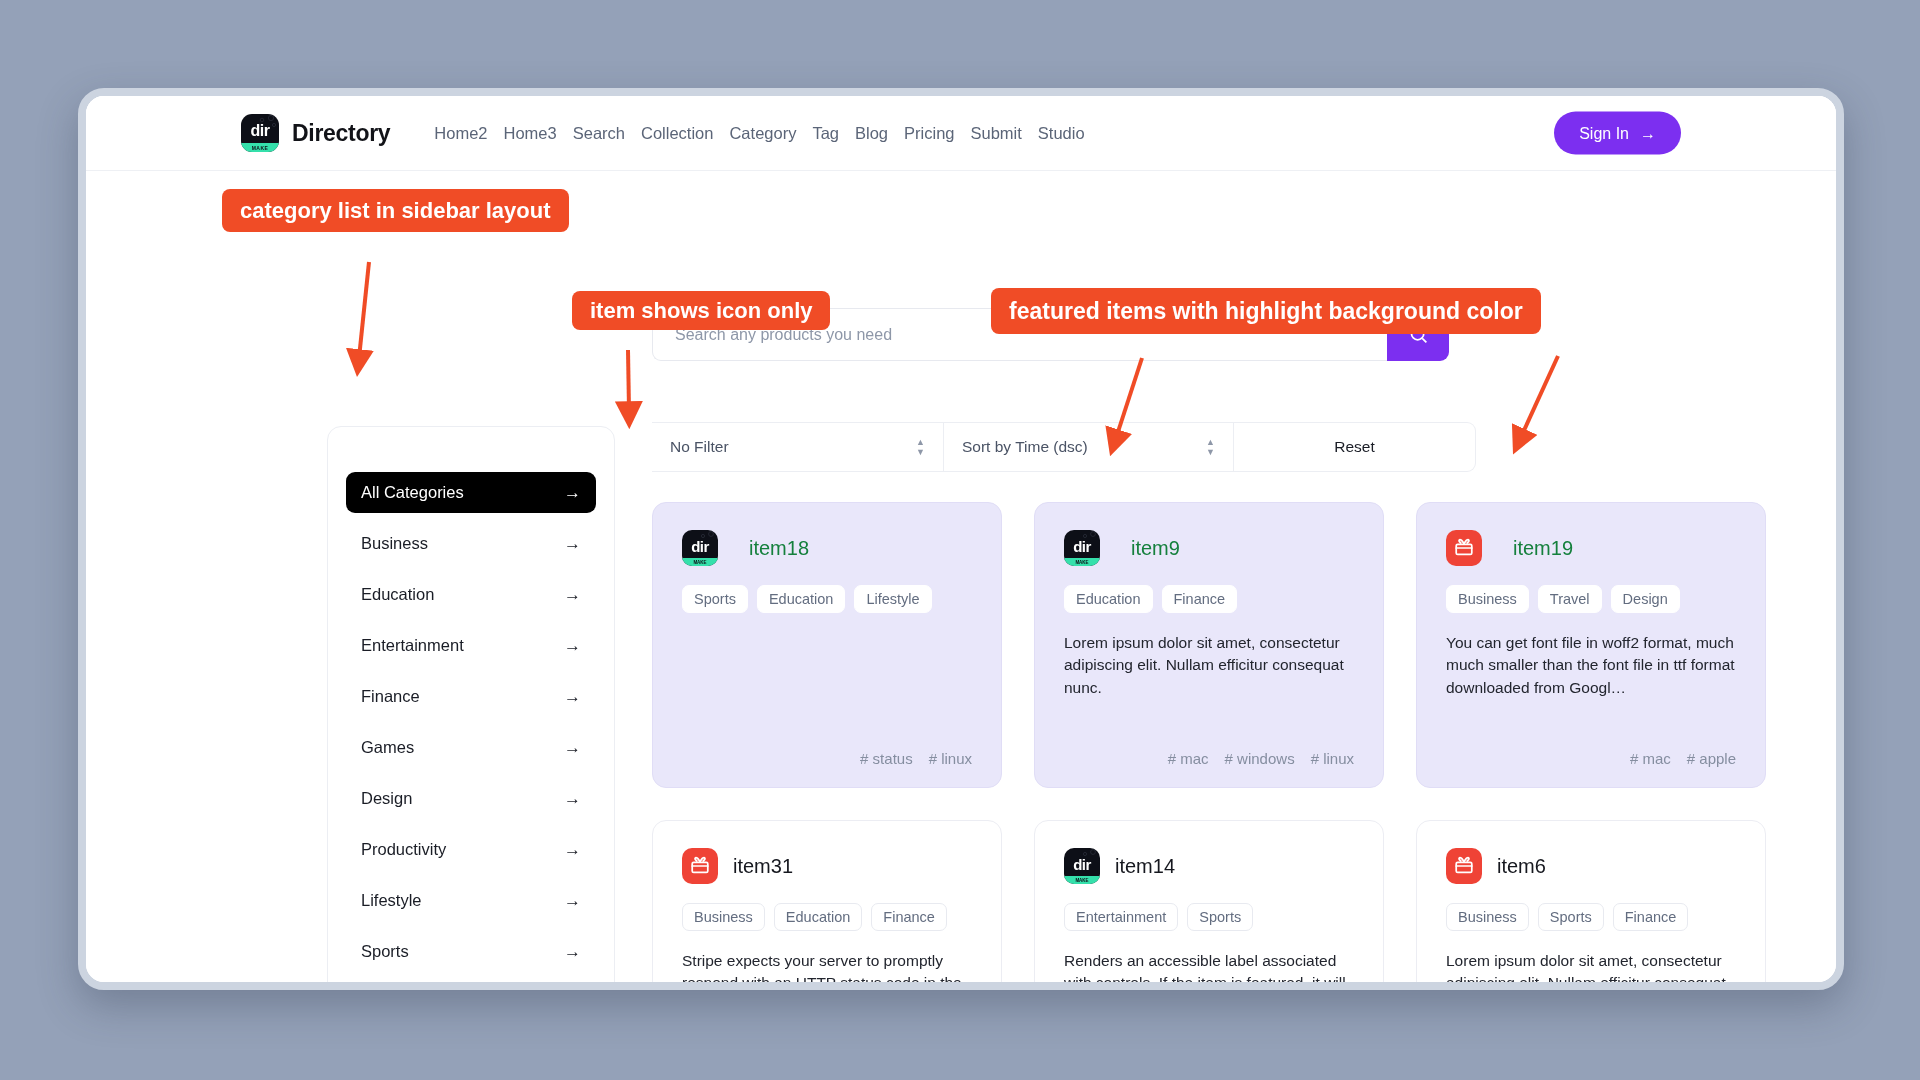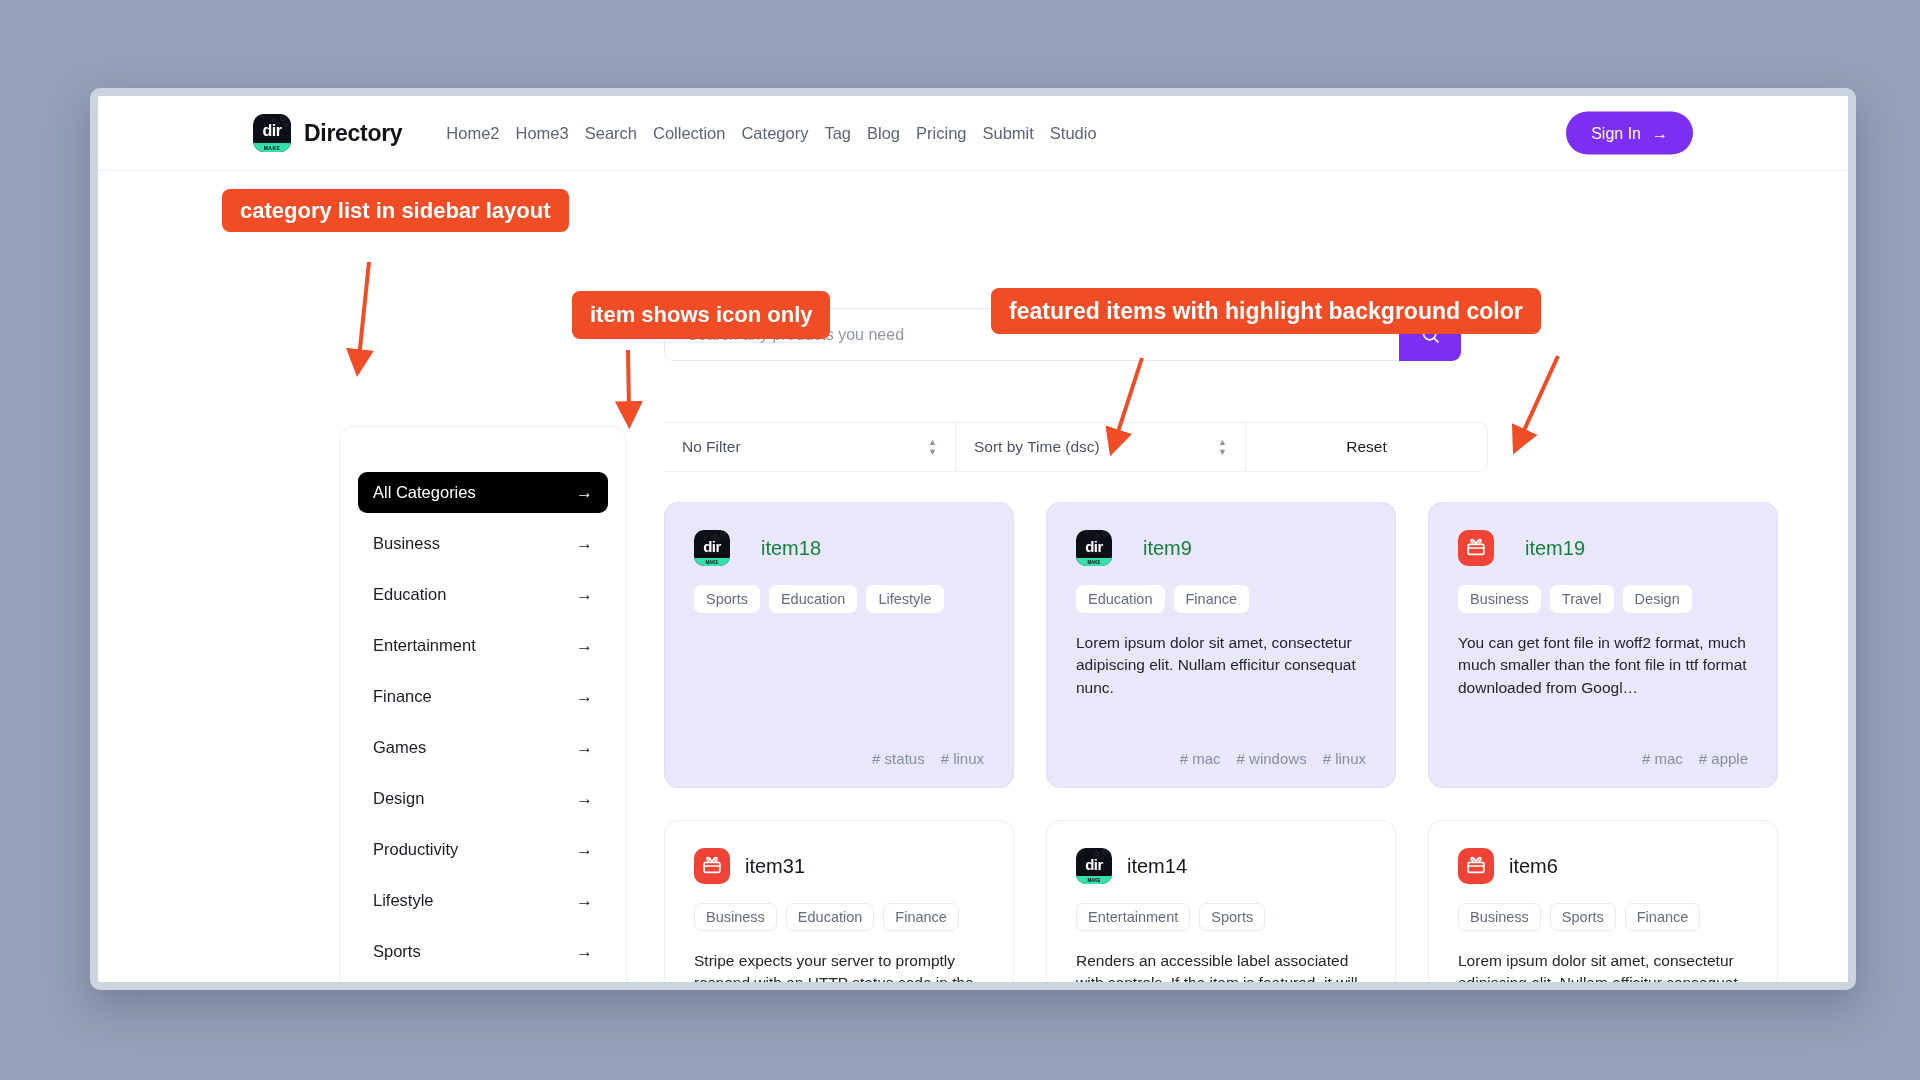--- a/index.html
+++ b/index.html
@@ -7,24 +7,24 @@
   html, body {
     width: 1920px; height: 1080px;
     overflow: hidden;
     font-family: "Liberation Sans", sans-serif;
     background: #94a1b8;
   }
 
   
   .window-frame {
     position: absolute;
-    left: 90px; top: 88px;
+    left: 78px; top: 88px;
     width: 1766px; height: 902px;
     background: #ffffff;
-    border-radius: 10px;
+    border-radius: 26px;
     border: 8px solid #ccd4e0;
     box-shadow: 0 16px 40px rgba(40,50,70,.30);
     overflow: hidden;
   }
   .window-inner {
     position: absolute; inset: 0;
     background: #ffffff;
     overflow: hidden;
   }
 
@@ -185,21 +185,21 @@
     background: #f04c26;
     color: #fff;
     font-weight: 700;
     border-radius: 8px;
     display: flex; align-items: center;
     padding: 0 18px;
     white-space: nowrap;
     z-index: 50;
   }
   #callout-sidebar { left: 222px; top: 189px; height: 43px; font-size: 22px; }
-  #callout-icon    { left: 572px; top: 291px; height: 48px; font-size: 22px; }
+  #callout-icon    { left: 572px; top: 291px; height: 39px; font-size: 22px; }
   #callout-featured{ left: 991px; top: 288px; height: 46px; font-size: 23px; border-radius: 8px; }
   .anno-svg { position: absolute; inset: 0; width: 1920px; height: 1080px; pointer-events: none; z-index: 49; }
 </style>
 </head>
 <body>
 
 <svg class="anno-svg" viewBox="0 0 1920 1080">
   <defs>
     <marker id="ah" markerWidth="7" markerHeight="7" refX="2.2" refY="3.5" orient="auto">
       <path d="M0,0 L7,3.5 L0,7 z" fill="#f04c26"></path>

